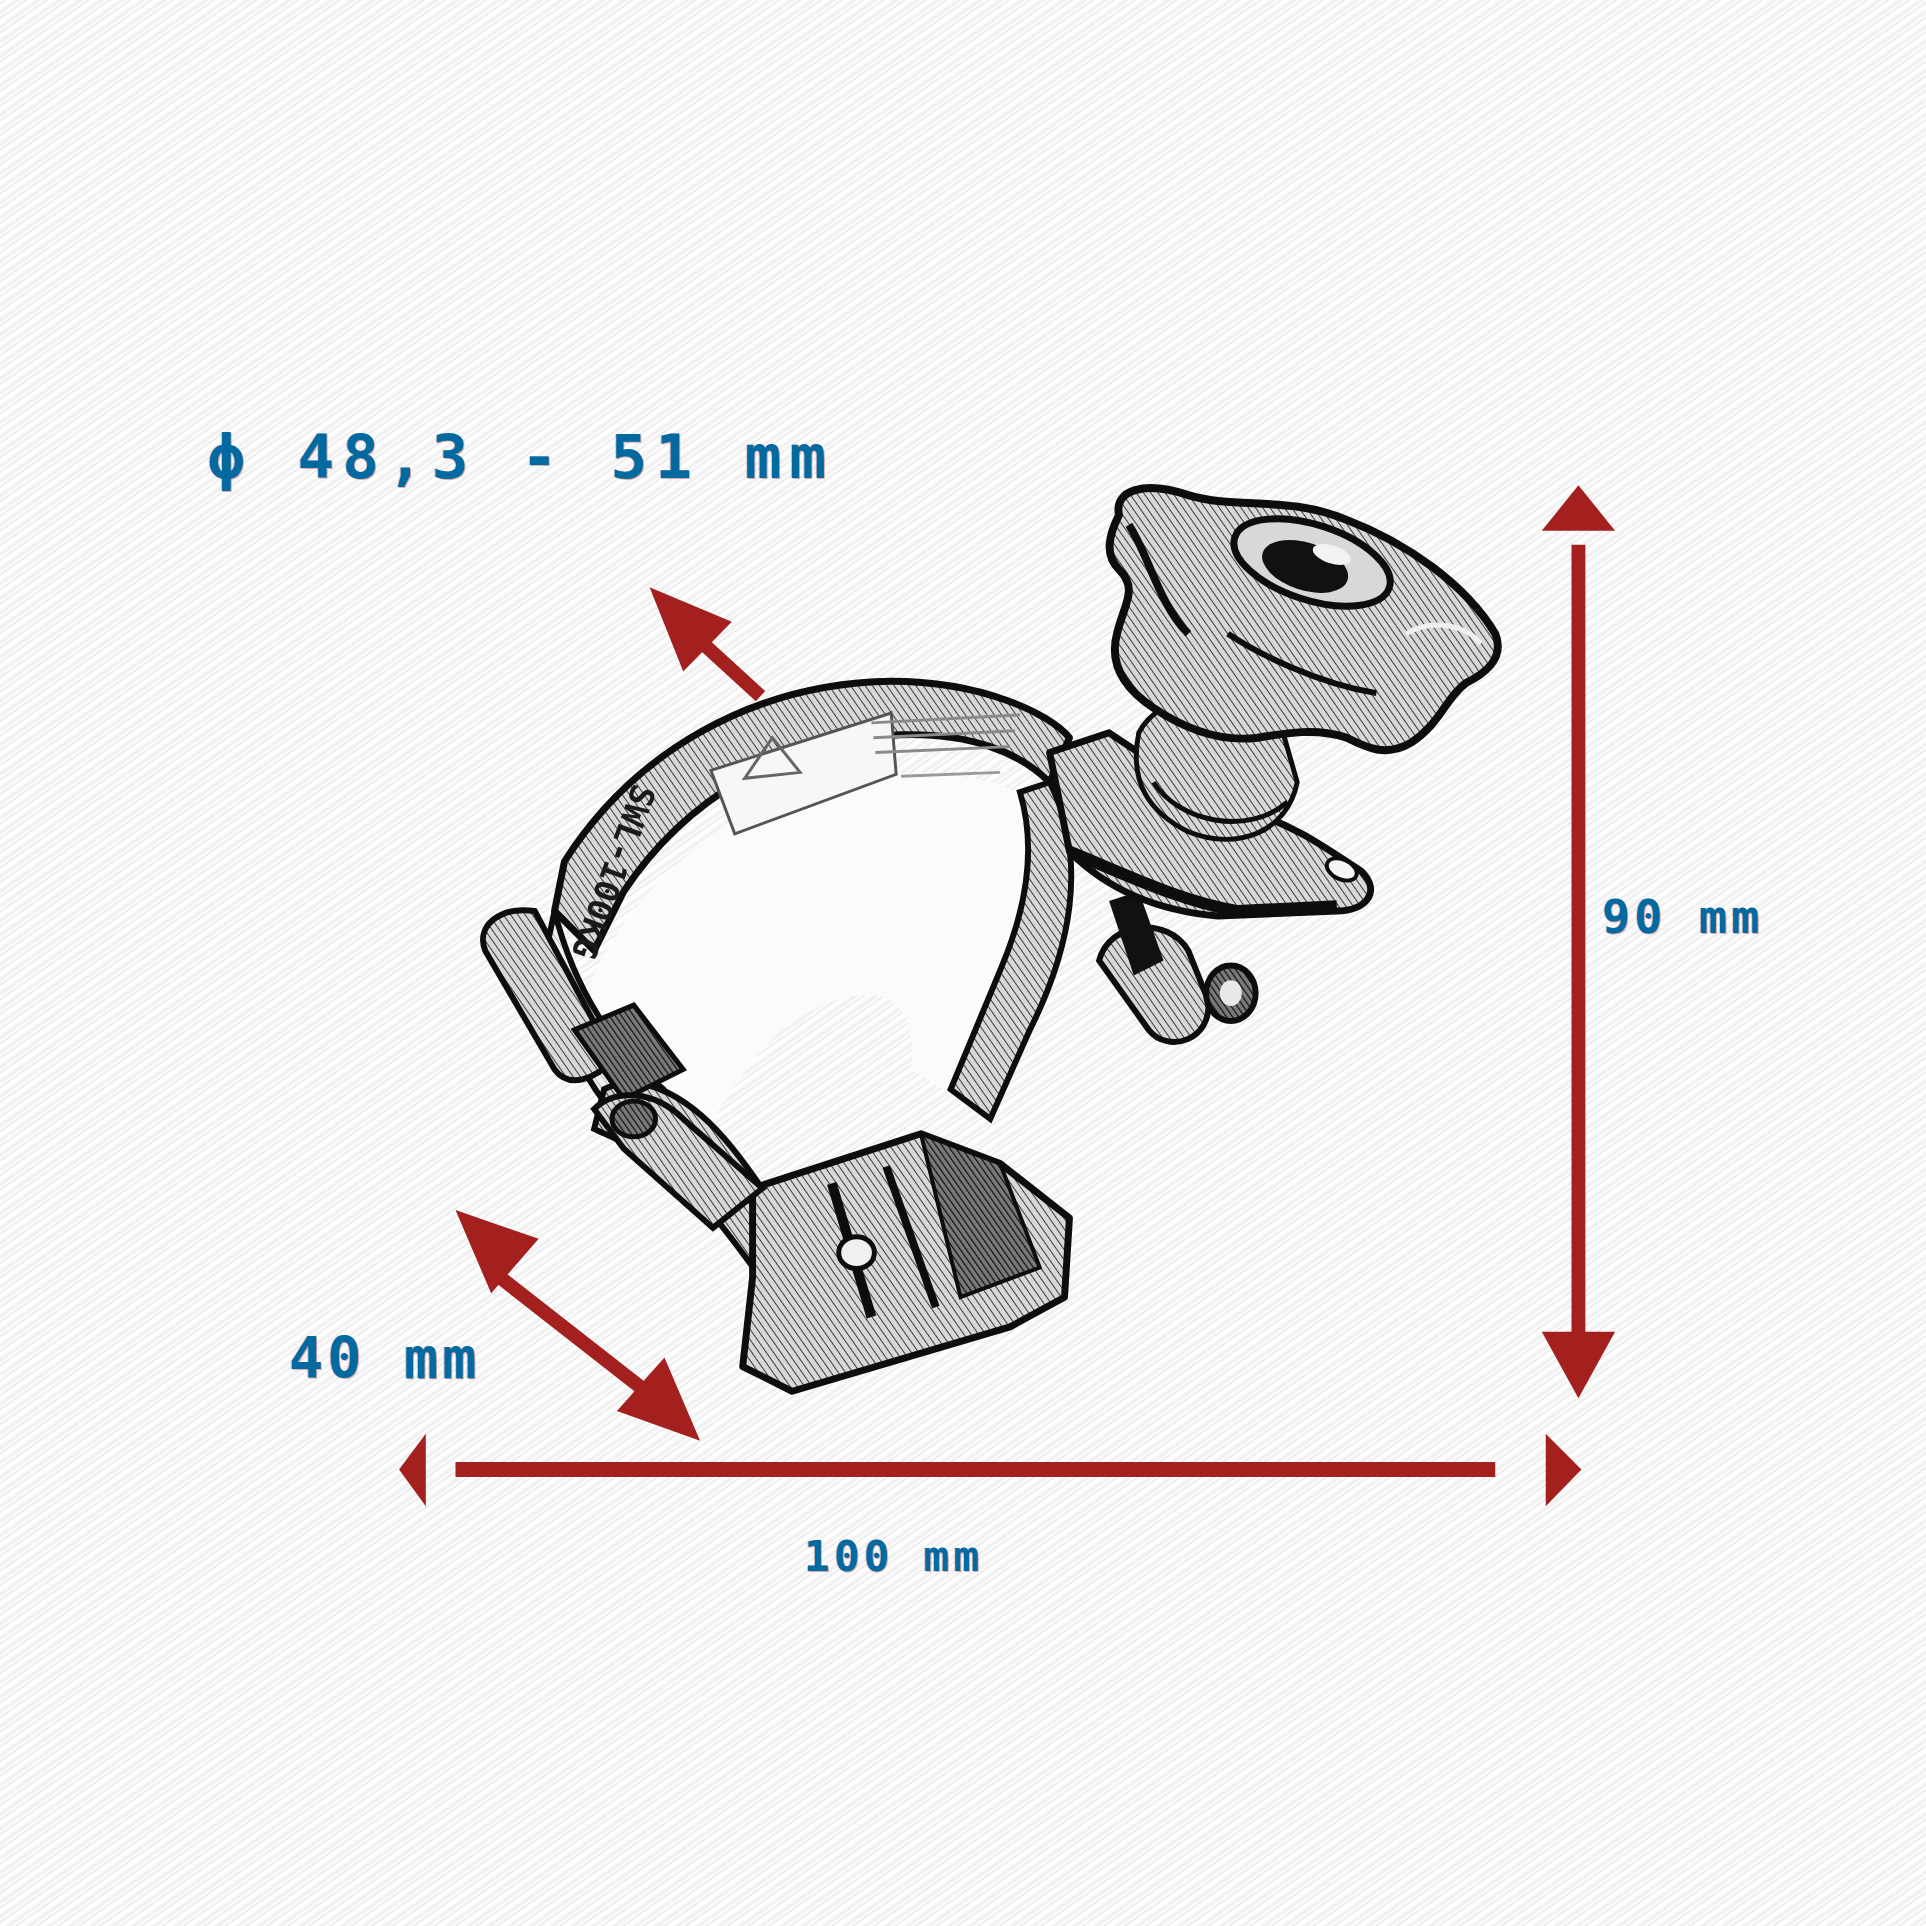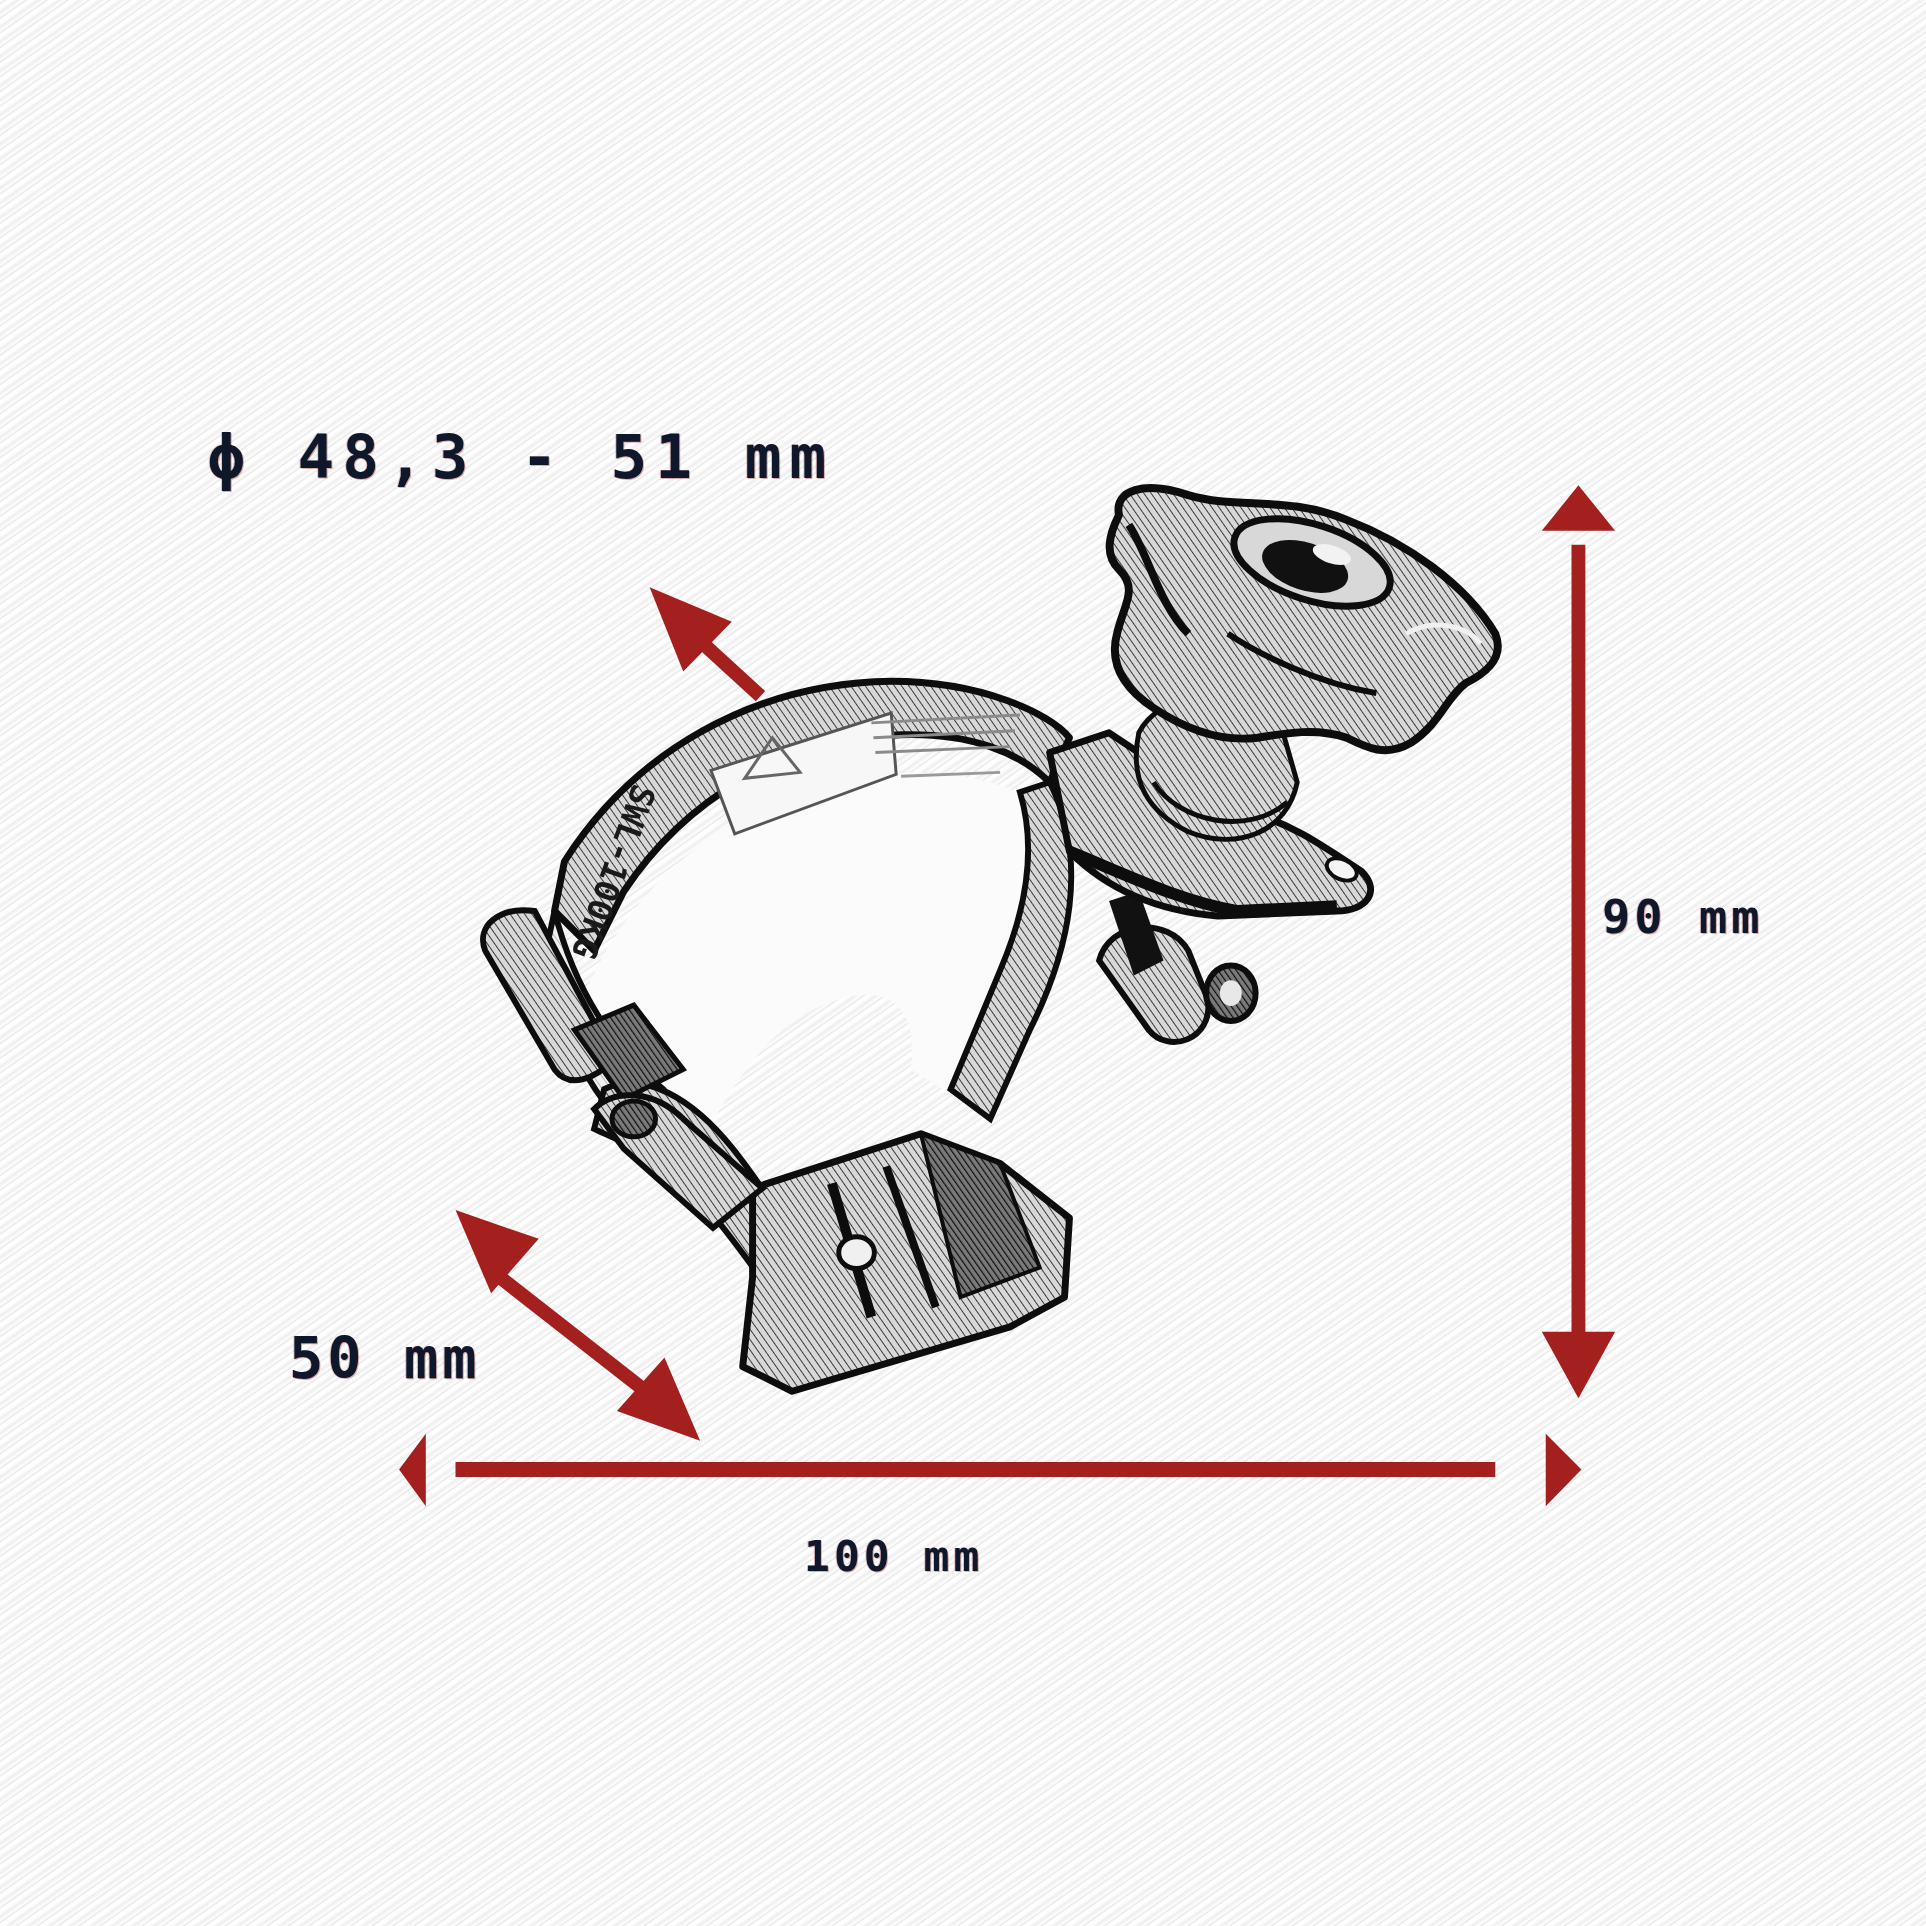--- a/index.html
+++ b/index.html
@@ -8,21 +8,21 @@
       background-color: #f3f3f3;
       background-image:
         repeating-linear-gradient(-35deg, rgba(255,255,255,0.9) 0px, rgba(255,255,255,0.9) 3px, rgba(225,225,225,0.55) 4px, rgba(255,255,255,0.9) 6px, rgba(236,236,236,0.6) 9px, rgba(255,255,255,0.9) 12px),
         repeating-linear-gradient(-55deg, rgba(235,235,235,0.35) 0px, rgba(255,255,255,0) 7px, rgba(230,230,230,0.35) 14px);
       position: relative;
       font-family: "DejaVu Sans", sans-serif;
     }
     .canvas { position: absolute; left: 0; top: 0; width: 1927px; height: 1927px; }
     .label {
       position: absolute;
-      color: #0f172a;
+      color: #0369a1;
       font-family: "DejaVu Sans Mono", monospace;
       font-weight: bold;
       letter-spacing: 4px;
       white-space: nowrap;
       text-shadow: 1px 1px 0 rgba(163,32,31,0.35), -1px 0 0 rgba(163,32,31,0.25);
     }
     #lbl-diameter { left: 208px; top: 421px; font-size: 61px; letter-spacing: 8px; }
     #lbl-height   { left: 1602px; top: 889px; font-size: 47px; }
     #lbl-depth    { left: 289px; top: 1325px; font-size: 57px; }
     #lbl-width    { left: 804px; top: 1531px; font-size: 43px; }
@@ -133,16 +133,16 @@
       <g>
         <line x1="460" y1="1484" x2="1510" y2="1484" stroke-width="15"></line>
         <polygon points="403,1484 430,1448 430,1521" stroke="none"></polygon>
         <polygon points="1597,1484 1561,1448 1561,1521" stroke="none"></polygon>
       </g>
     </g>
   </svg>
 
   <div class="label" id="lbl-diameter">ϕ 48,3 - 51 mm</div>
   <div class="label" id="lbl-height">90 mm</div>
-  <div class="label" id="lbl-depth">50 mm</div>
+  <div class="label" id="lbl-depth">40 mm</div>
   <div class="label" id="lbl-width">100 mm</div>
 </div>
 
 
 </body></html>

